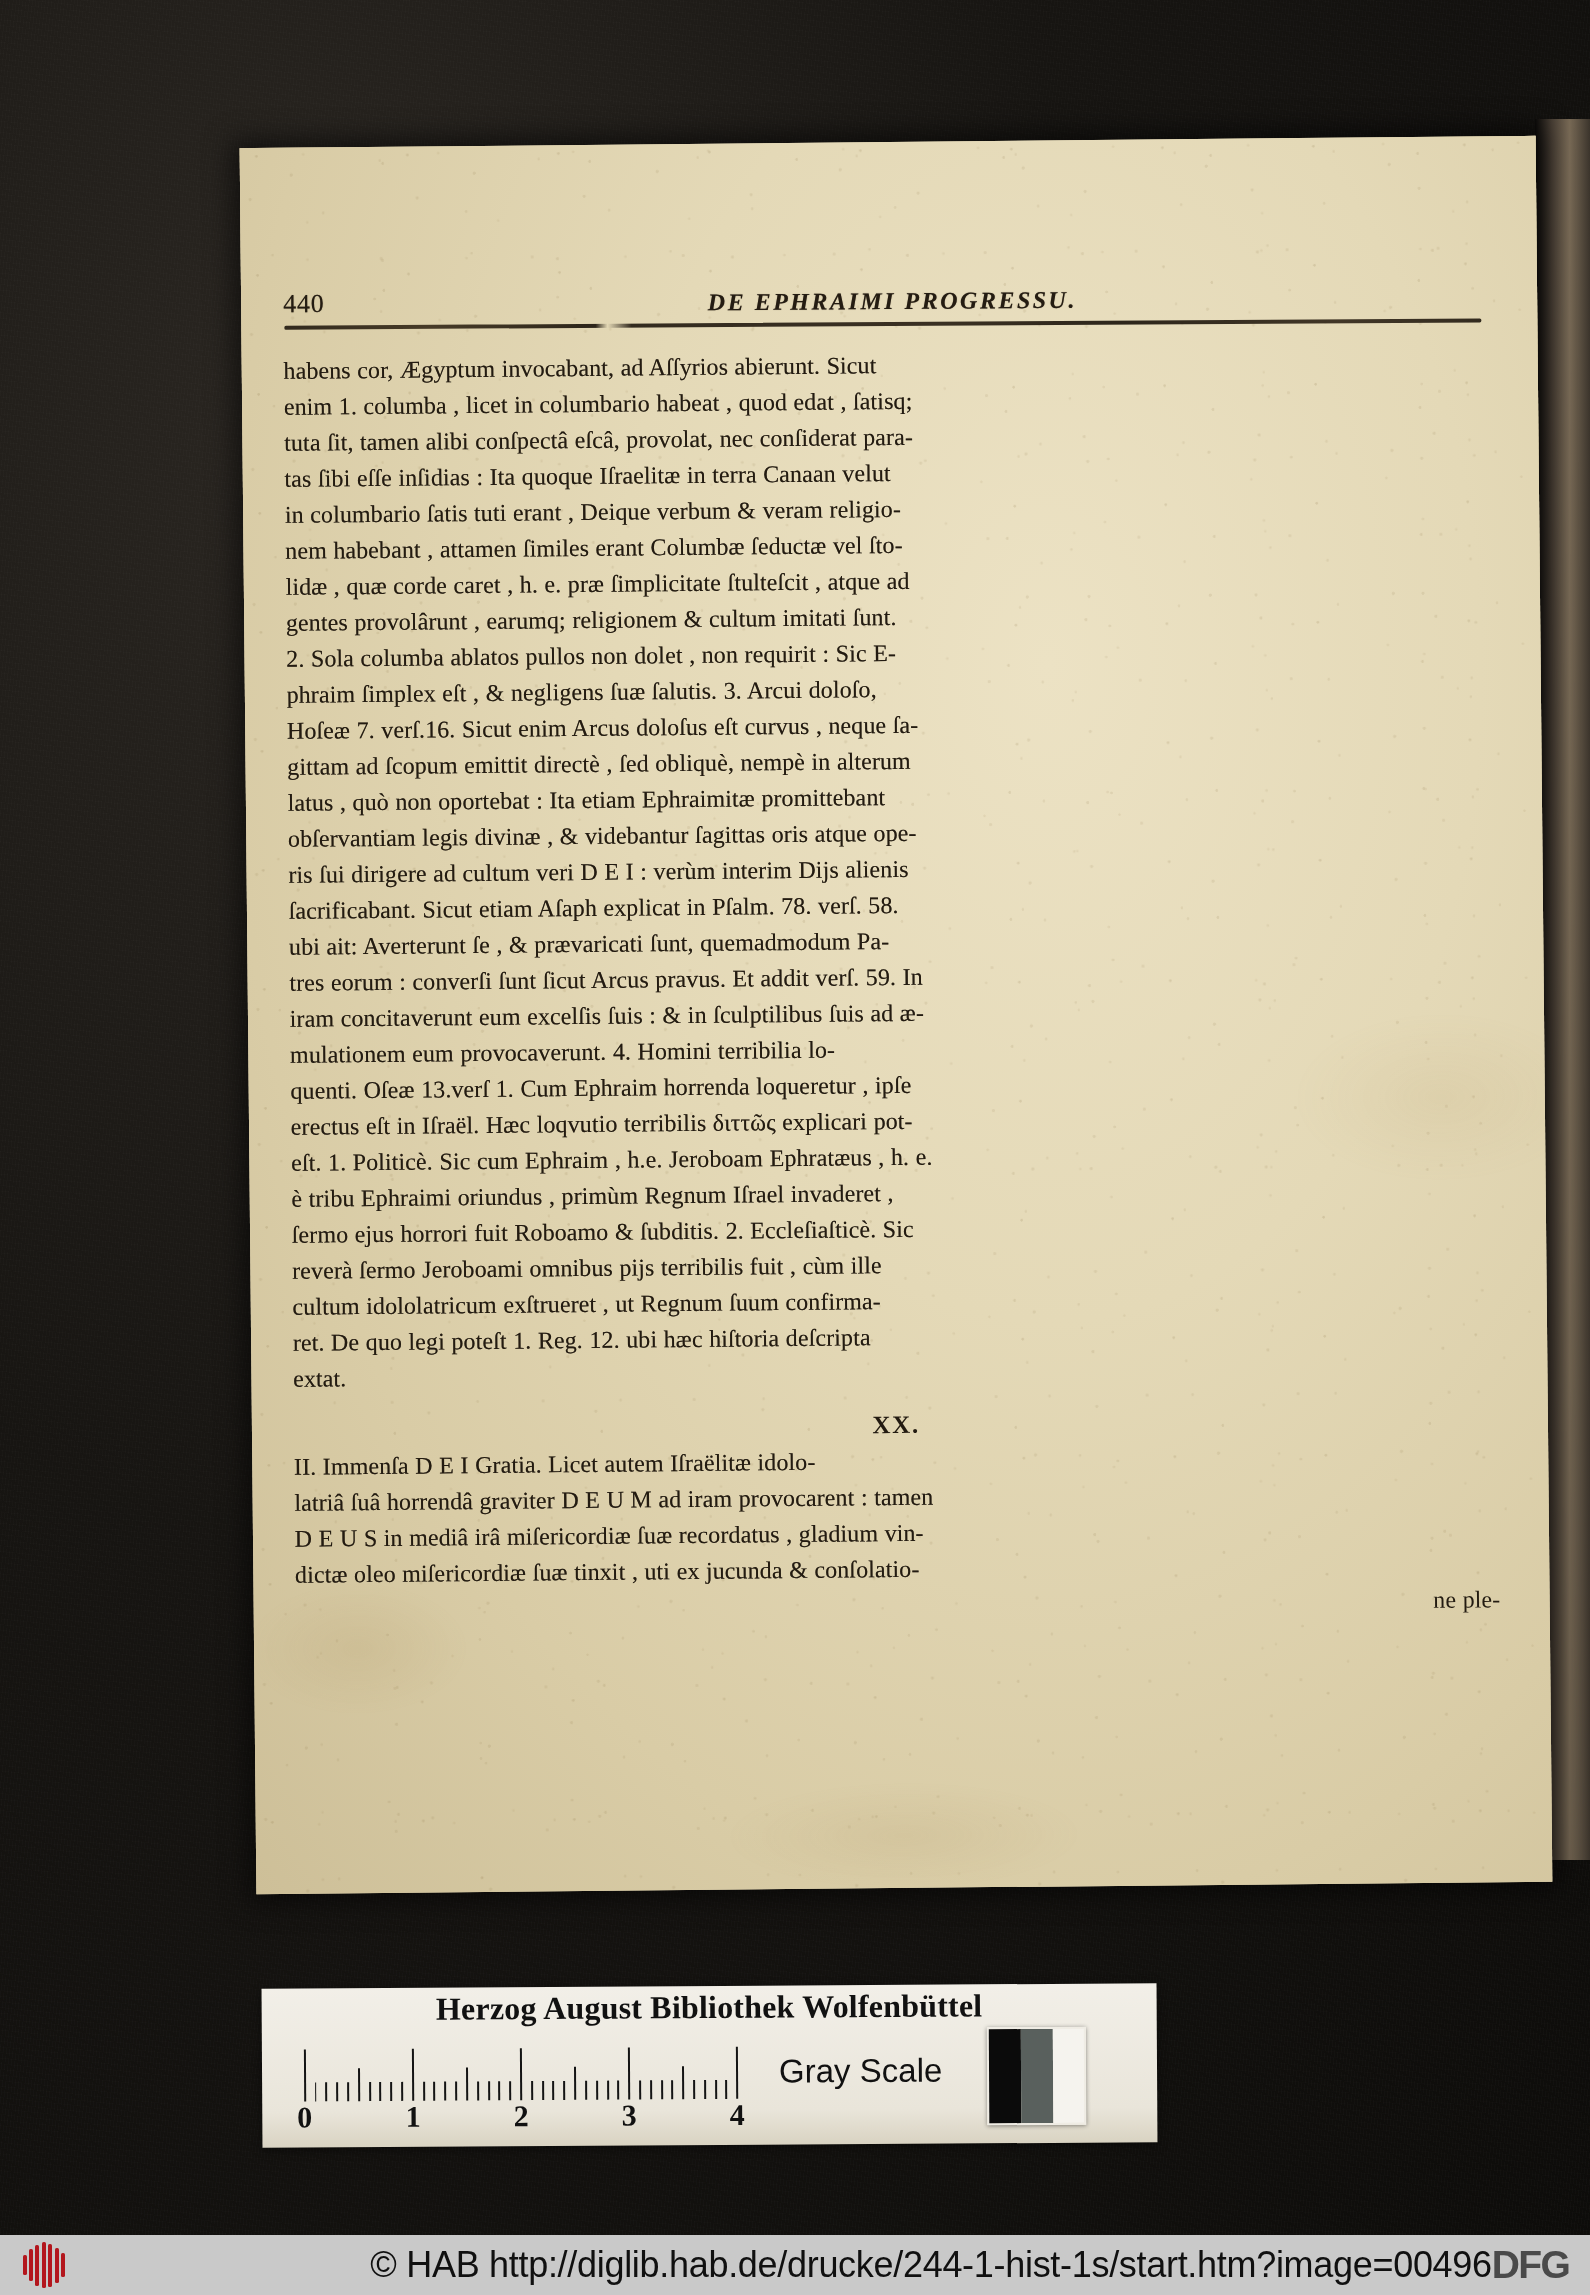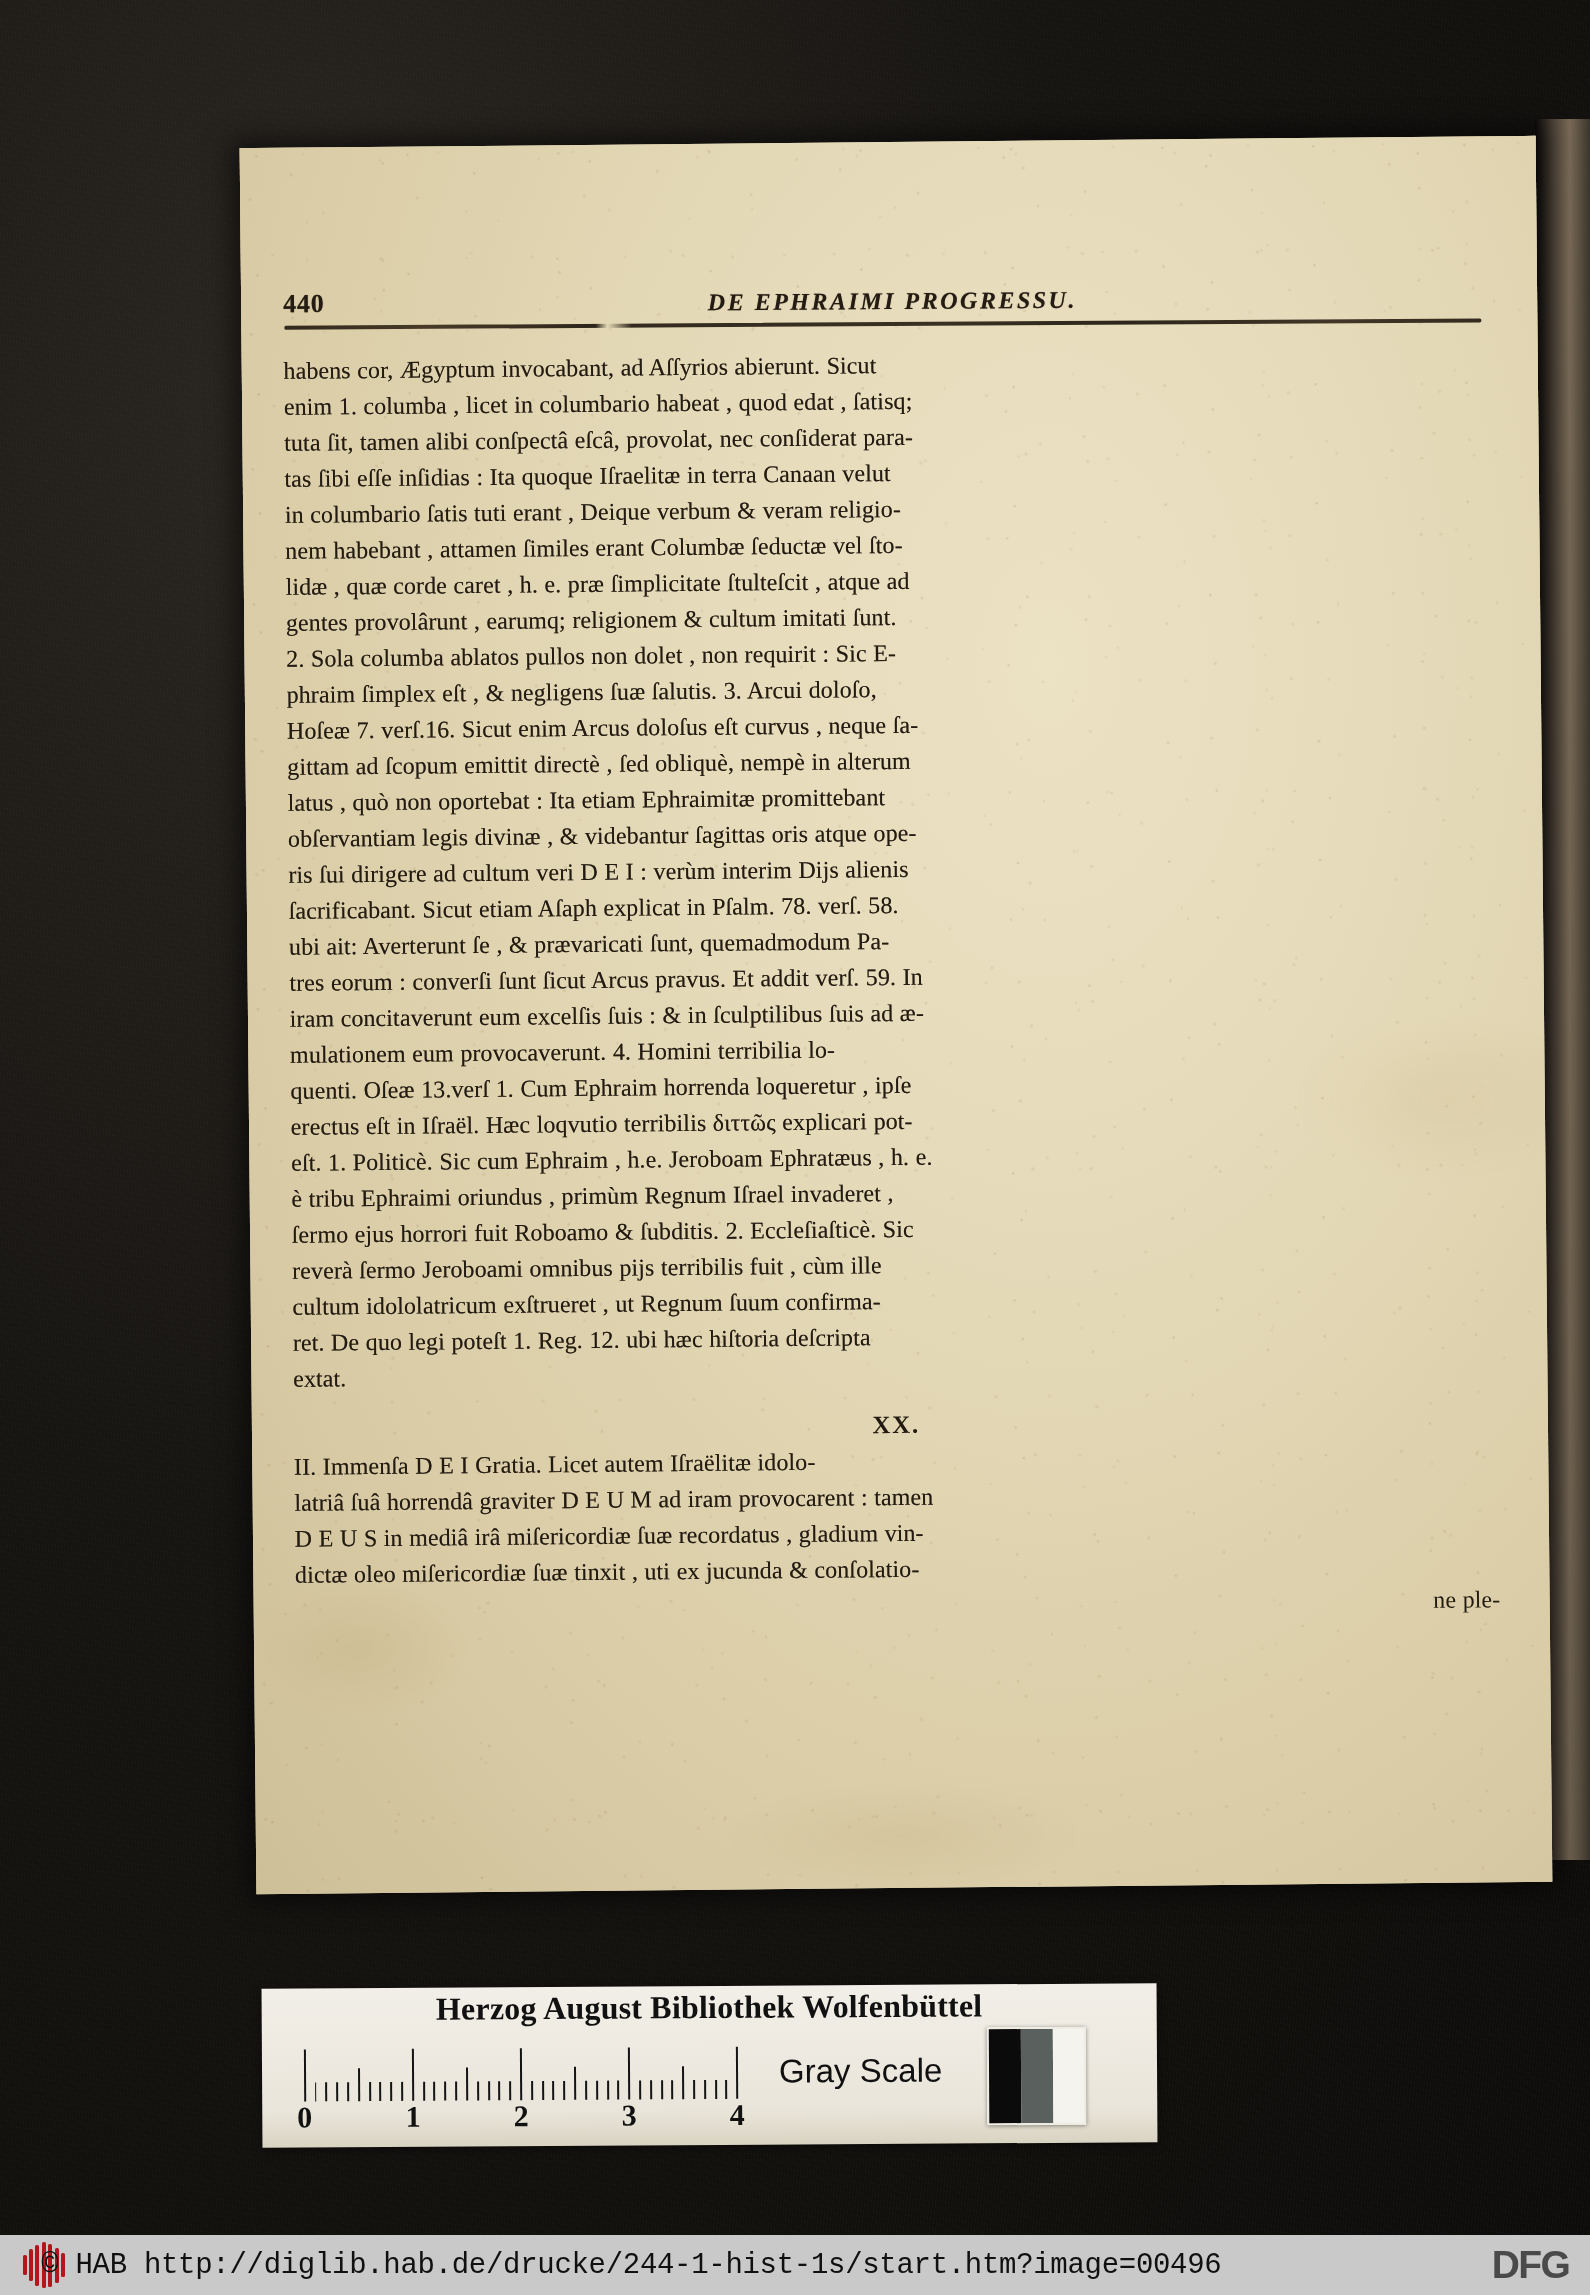--- a/index.html
+++ b/index.html
@@ -79,21 +79,21 @@
     position:absolute;left:29px;top:16px;width:1239px;height:1630px;
     color:#1d1710;
   }
 
   .hdr-row{
     position:absolute;left:12.7px;top:127px;width:1201px;
     display:flex;align-items:flex-end;
     transform:rotate(0.15deg);
   }
   .folio{
-    font-size:26px;font-weight:700;letter-spacing:0.8px;
+    font-size:26px;font-weight:400;letter-spacing:0.8px;
     color:#241c12;text-shadow:0 0 0.8px rgba(40,28,14,.6);text-align:right;
   }
   .running-title{
     flex:1;text-align:center;
     font-size:24px;font-style:italic;font-weight:700;
     letter-spacing:2.5px;
     font-variant:small-caps;
     text-transform:uppercase;
     color:#241c12;
     margin-left:-24px;
@@ -169,23 +169,23 @@
     display:flex;align-items:center;
   }
   #hab-logo{
     width:59px;height:46px;margin-left:14.3px;flex:none;
     display:flex;align-items:center;justify-content:center;gap:2.4px;
   }
   #hab-logo i{
     display:block;width:4px;background:#b3161d;border-radius:1.6px;
   }
   #footer-url{
-    flex:1;text-align:left;
-    font-family:Liberation Mono, monospace;
-    font-size:29px;color:#101010;white-space:nowrap;
+    flex:1;text-align:right;
+    font-family:Liberation Sans, sans-serif;
+    font-size:36px;color:#101010;white-space:nowrap;
     letter-spacing:-0.3px;
     margin-left:-32px;
   }
   #dfg-logo{
     margin-right:20.7px;flex:none;
     font-family:"Liberation Sans", sans-serif;
     font-weight:800;font-size:39px;color:#4a4a4a;letter-spacing:-1.6px;
   }
 </style>
 </head>

